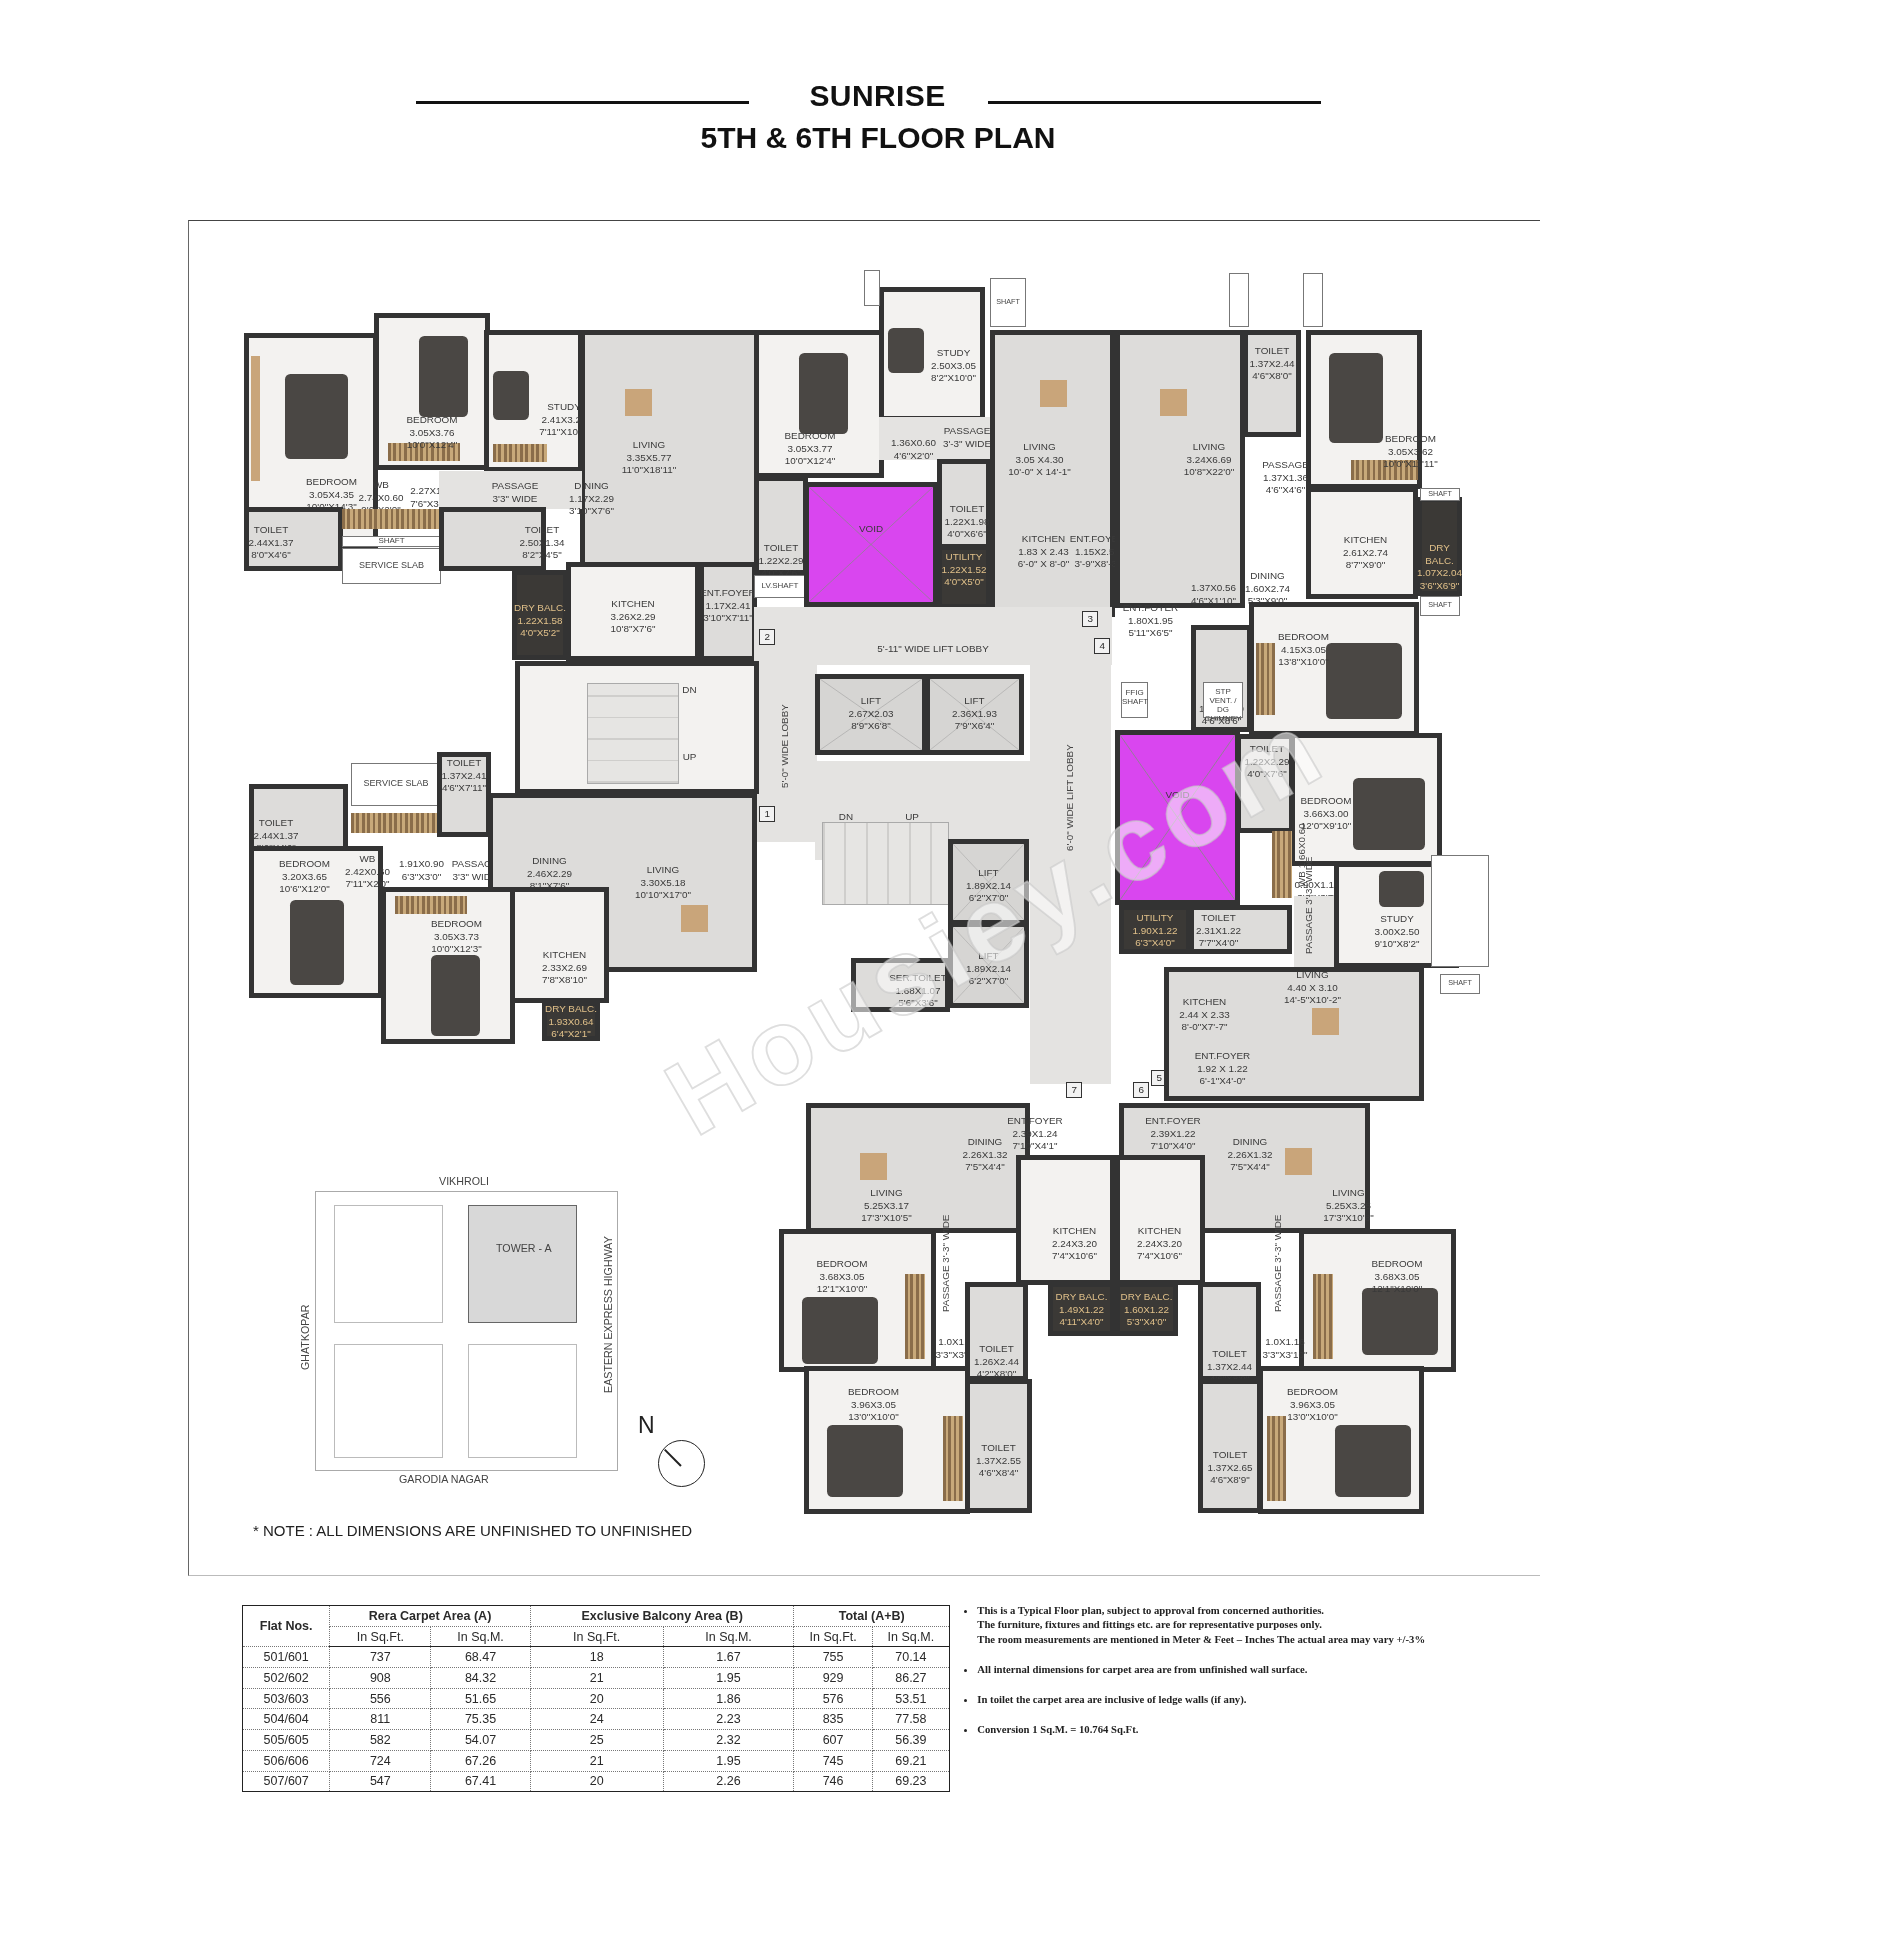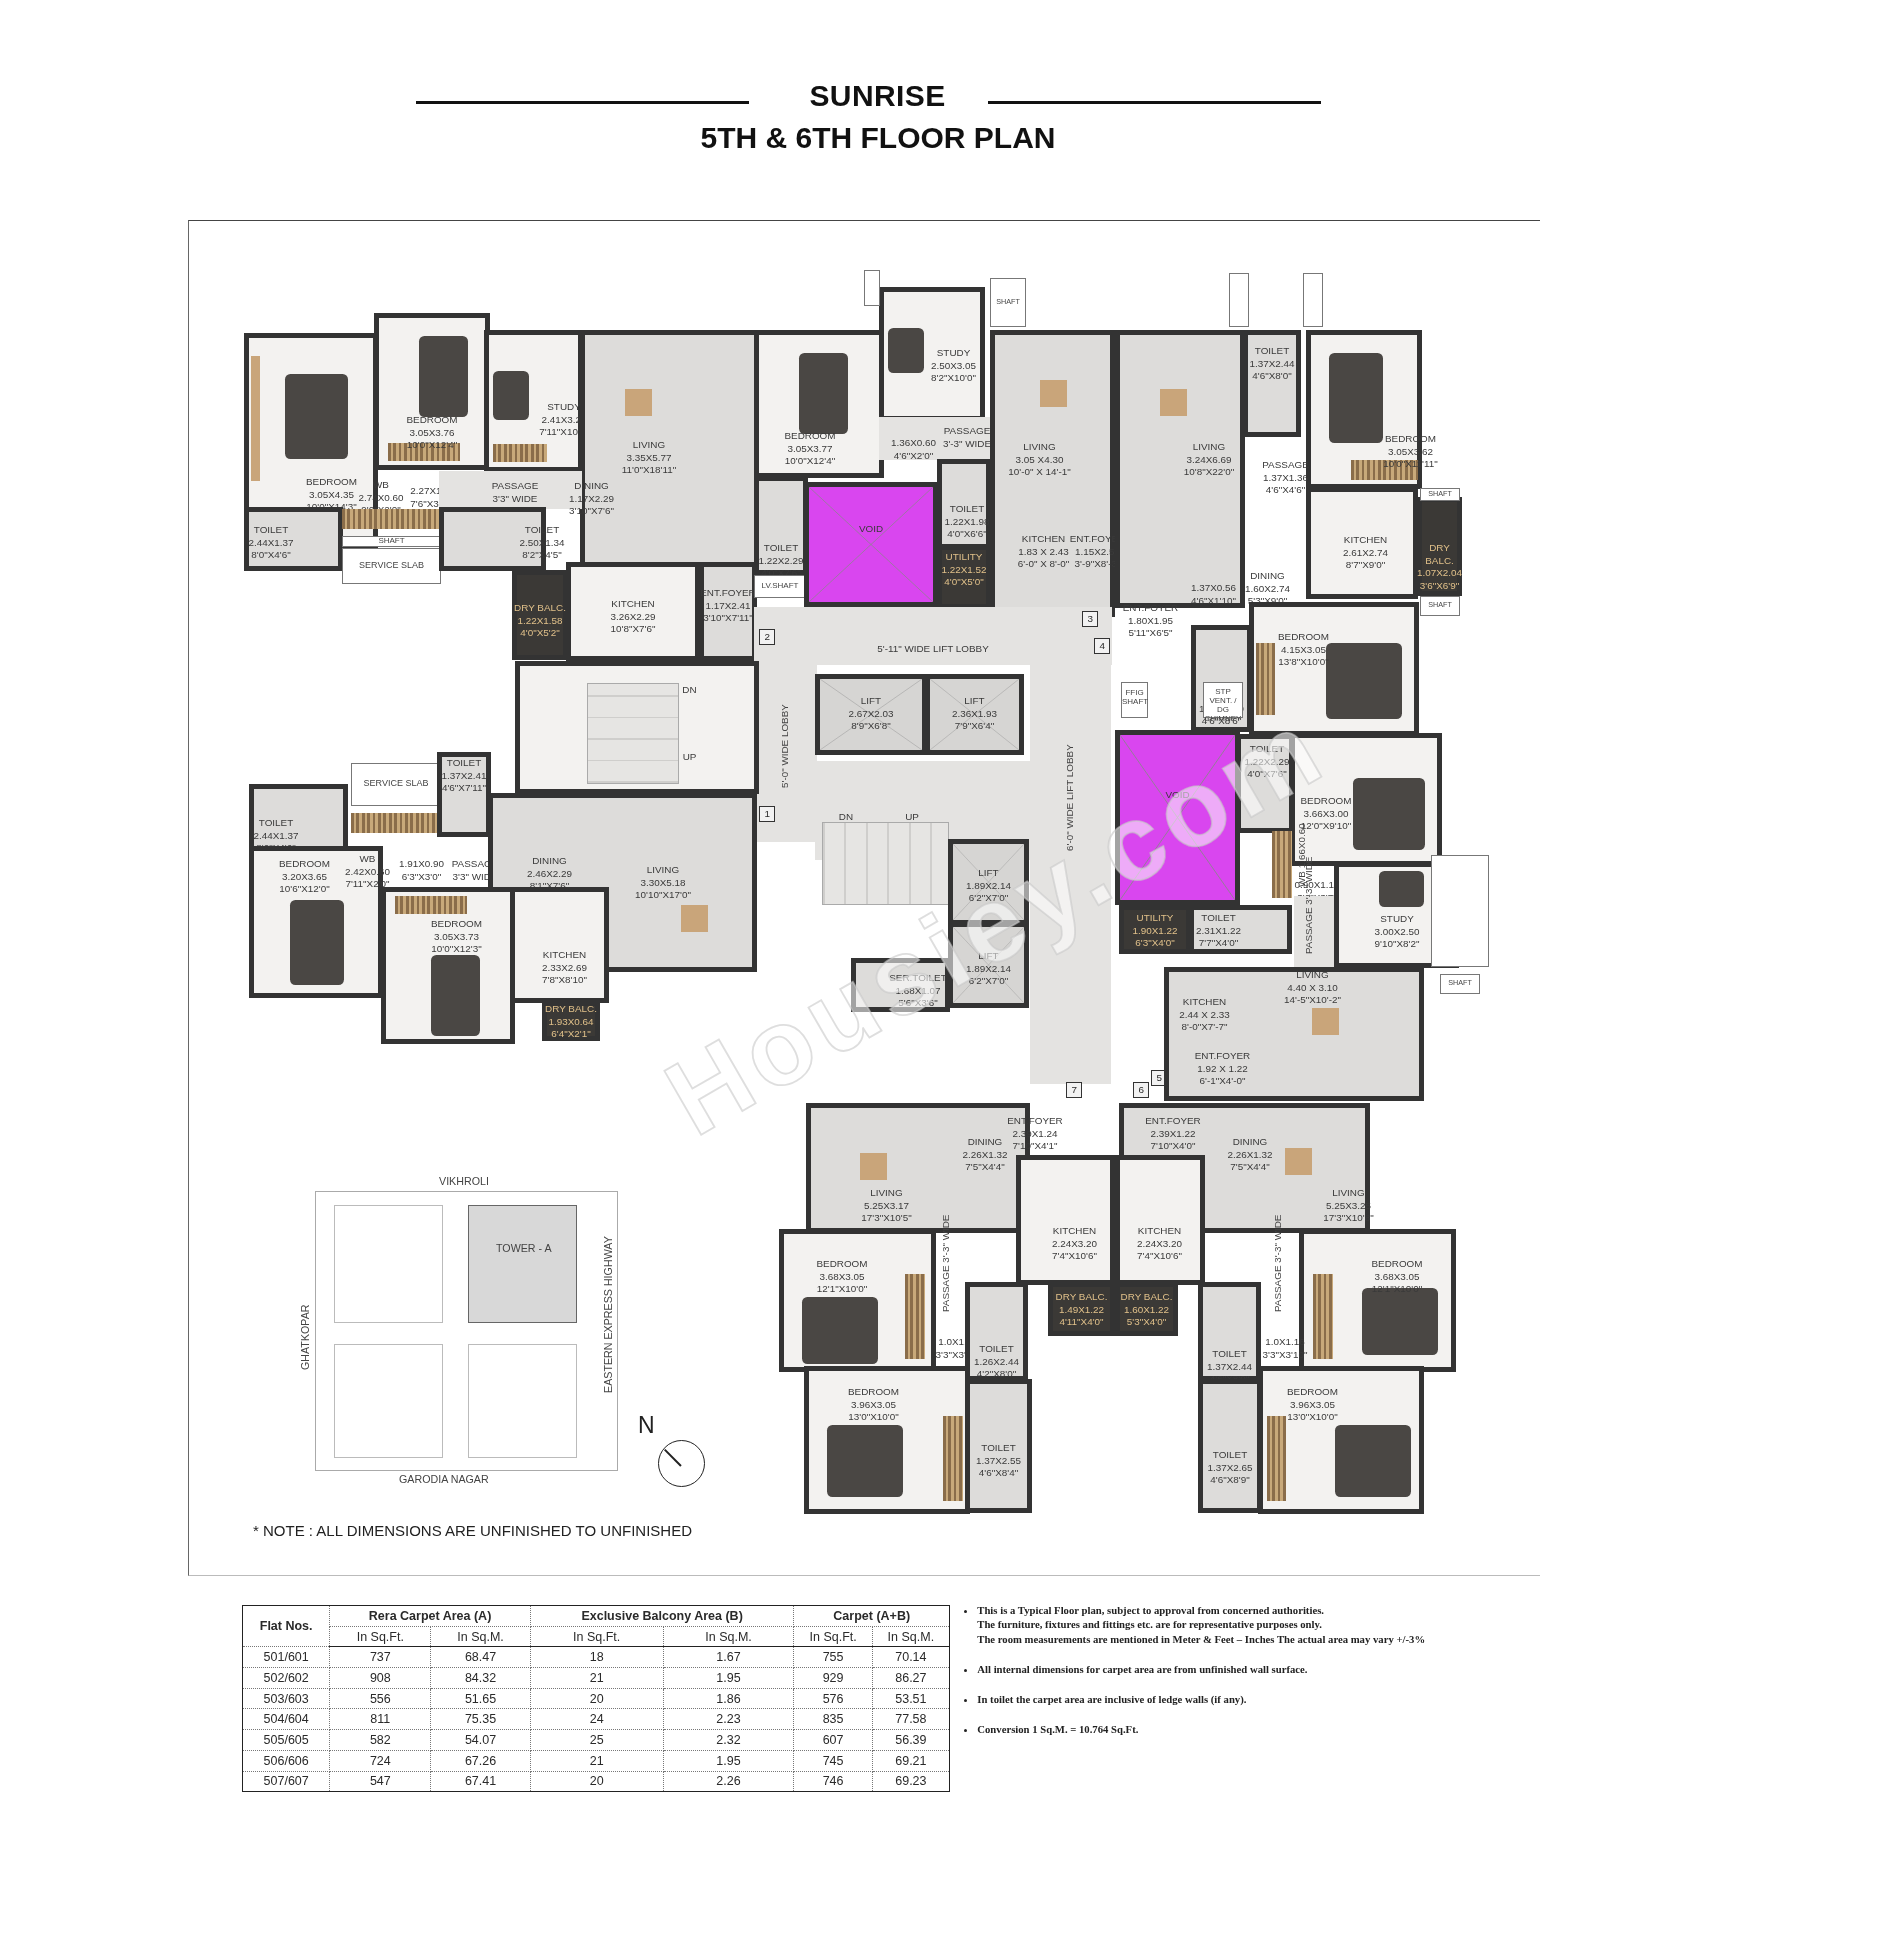--- a/index.html
+++ b/index.html
@@ -682,21 +682,21 @@
     <div class="compass-needle"></div>
   </div>
 <div class="note">* NOTE : ALL DIMENSIONS ARE UNFINISHED TO UNFINISHED</div>
 
 <table class="area">
   <thead>
     <tr>
       <th rowspan="2">Flat Nos.</th>
       <th colspan="2">Rera Carpet Area (A)</th>
       <th colspan="2">Exclusive Balcony Area (B)</th>
-      <th colspan="2">Carpet (A+B)</th>
+      <th colspan="2">Total (A+B)</th>
     </tr>
     <tr class="sub">
       <th>In Sq.Ft.</th>
       <th>In Sq.M.</th>
       <th>In Sq.Ft.</th>
       <th>In Sq.M.</th>
       <th>In Sq.Ft.</th>
       <th>In Sq.M.</th>
     </tr>
   </thead>

